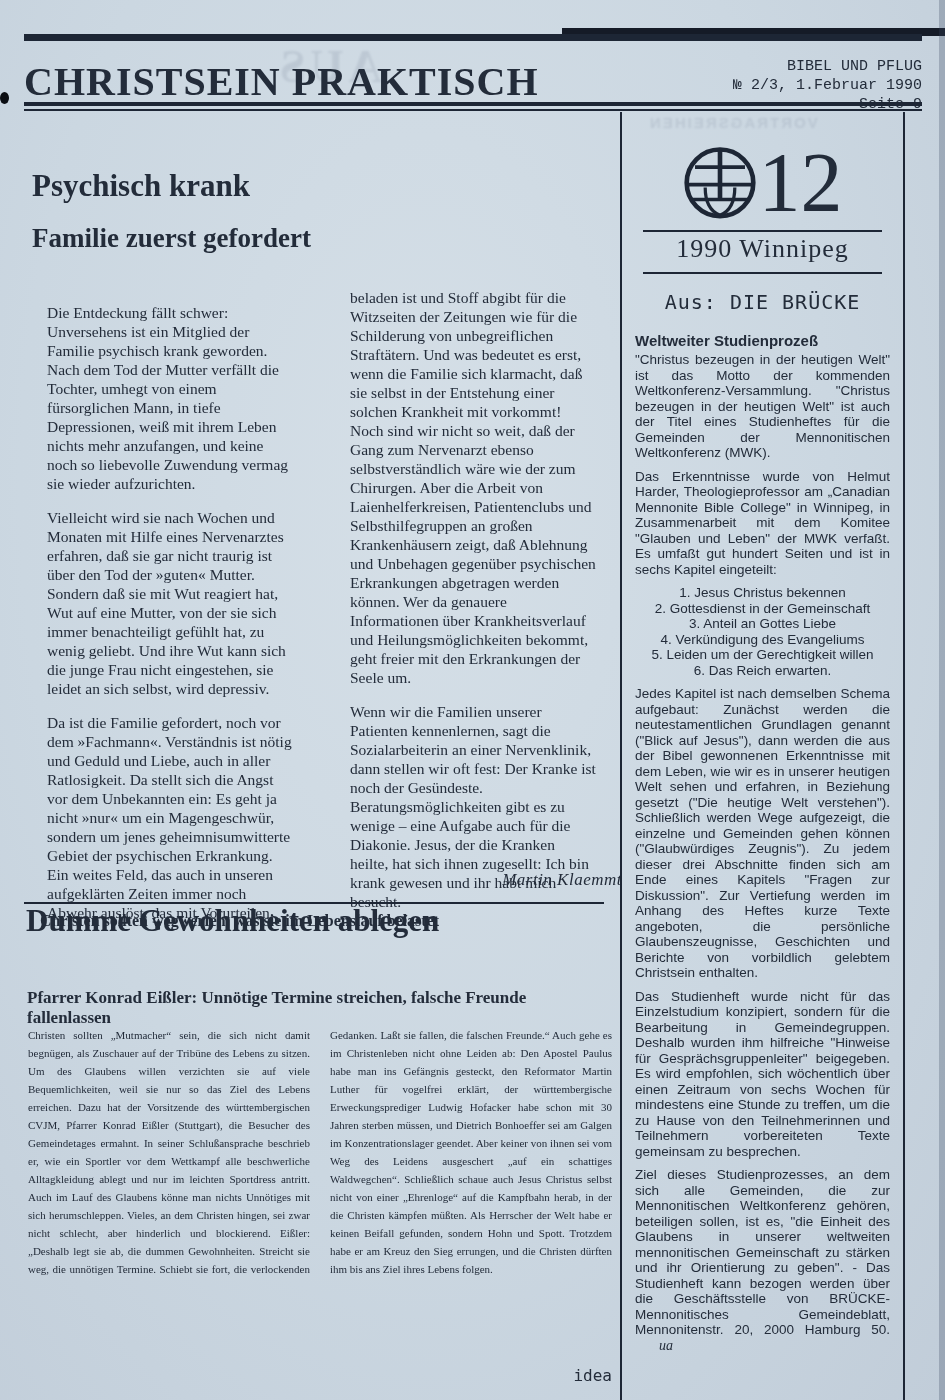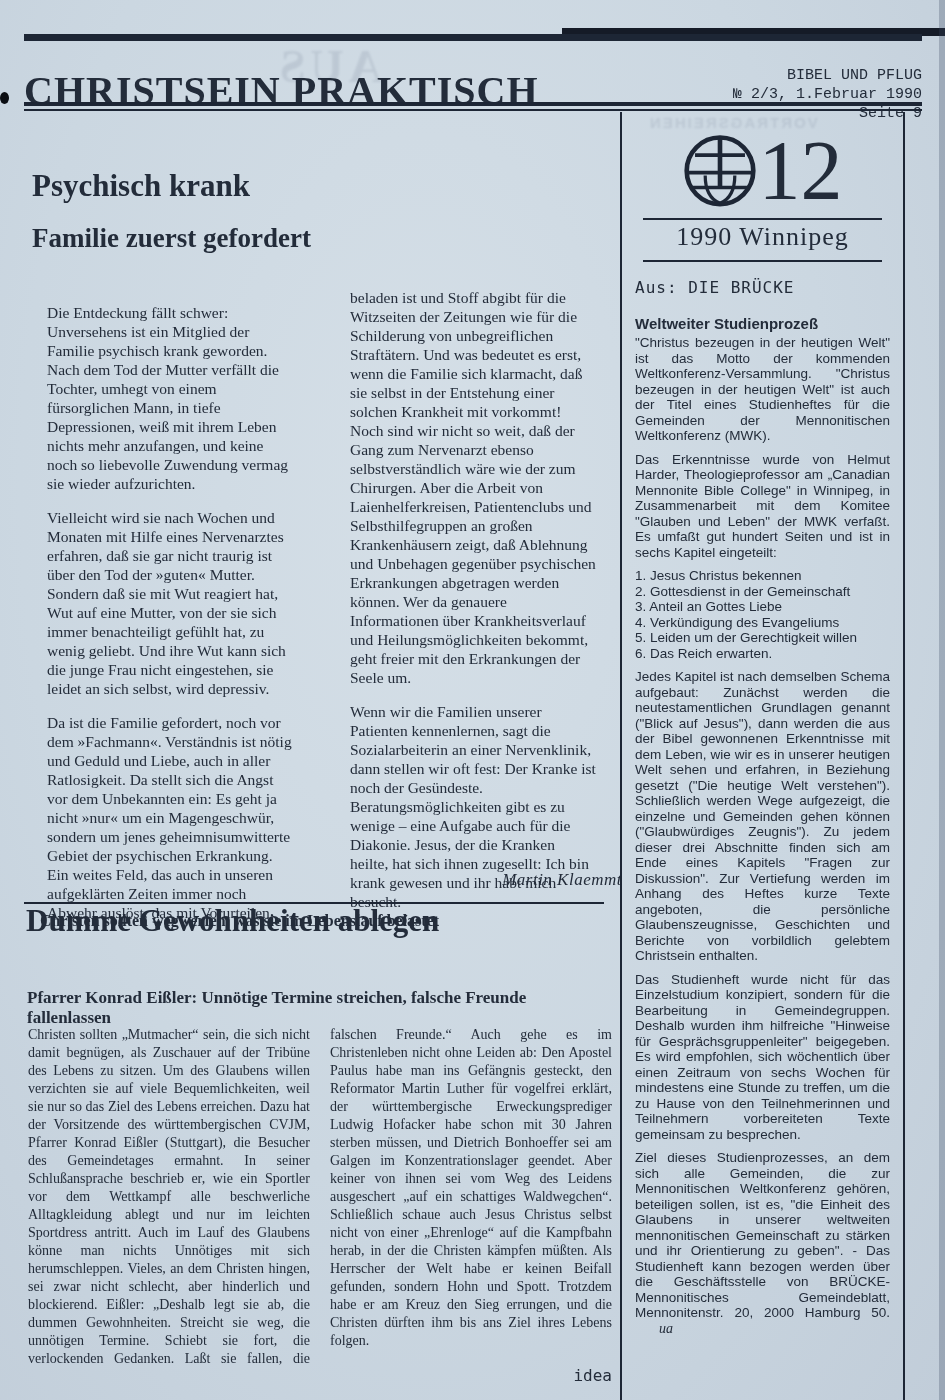--- a/index.html
+++ b/index.html
@@ -12,21 +12,21 @@
   }
   
   .top-right-bar { position:absolute; left:562px; top:28px; width:383px; height:8px; background:#151b27; }
   .edge-dot { position:absolute; left:0; top:92px; width:9px; height:12px; background:#0b0e13; border-radius:50%; }
   .right-edge { position:absolute; right:0; top:0; width:6px; height:1400px; background:rgba(55,70,92,.28); }
   .bleed { position:absolute; transform:scaleX(-1); color:#36425f; opacity:.11; filter:blur(1px); font-weight:bold; pointer-events:none; }
   .bleed-1 { left:275px; top:40px; font-size:46px; letter-spacing:5px; font-family:"Liberation Serif",serif; }
   .bleed-2 { left:648px; top:114px; font-size:15px; letter-spacing:2px; font-family:"Liberation Sans",sans-serif; }
   
   .masthead { position:absolute; left:24px; top:34px; width:898px; border-top:7px solid #1d2635;
-              display:flex; justify-content:space-between; padding-top:24px; }
+              display:flex; justify-content:space-between; padding-top:15px; }
   .mast-title { font-size:40px; font-weight:bold; letter-spacing:1px; margin-top:6px; line-height:1; }
   .mast-meta  { font-family:"Liberation Mono", monospace; font-size:15px; line-height:19px; text-align:right; padding-top:1px; }
   .mast-rules { position:absolute; left:24px; top:102px; width:898px; }
   .rule-a { height:4px; background:#1d2635; }
   .rule-b { height:2px; background:#1d2635; margin-top:3px; }
   
   .article1 { position:absolute; left:32px; top:122px; width:580px; }
   .a1-title { font-size:31px; font-weight:bold; line-height:1.05;margin-top:48px; }
   .a1-sub   { font-size:27px; font-weight:bold; margin-top:9px; }
   .a1-body  { margin-top:34px; height:645px; overflow:hidden;
@@ -35,39 +35,39 @@
   .a1-body p { margin:15px; }
   .a1-sign  { position:absolute; left:312px; top:748px; width:278px; text-align:right;
               font-style:italic; font-size:17px; letter-spacing:.5px; }
   .rule-mid { position:absolute; left:24px; top:902px; width:580px; height:2px; background:#1d2635; }
   
   .a2-kicker  { position:absolute; left:40px; top:912px; width:580px; font-size:16px; font-weight:bold; }
   .a2-head    { position:absolute; left:26px; top:882px; width:580px; font-size:31px; font-weight:bold; }
   .a2-subhead { position:absolute; left:27px; top:988px; width:584px; font-size:17px; font-weight:bold; }
   .a2-body { position:absolute; left:28px; top:1026px; width:584px; height:372px; overflow:hidden;
              column-count:2; column-gap:20px;
-             font-size:14px; line-height:18px; text-align:justify; hyphens:auto; }
+             font-size:11px; line-height:18px; text-align:justify; hyphens:auto; }
   .a2-body p { margin:0; }
   .a2-credit { position:absolute; left:538px; top:1366px; width:74px; text-align:right;
                font-family:"DejaVu Sans Mono", monospace; font-size:16px; }
   
   .sidebar { position:absolute; left:620px; top:112px; width:285px; height:1288px; box-sizing:border-box;
              border-left:2px solid #1d2635; border-right:2px solid #1d2635;
-             padding:16px 13px 0; font-family:"Liberation Sans", sans-serif; }
+             padding:28px 13px 0; font-family:"Liberation Sans", sans-serif; }
   .logo-row { display:flex; justify-content:center; align-items:center; gap:2px; }
   .logo-number { font-family:"Liberation Serif",serif; font-size:84px; line-height:80px; }
   .logo-rule { height:2px; background:#1d2635; margin:4px 8px 0; }
   .logo-caption { font-family:"Liberation Serif",serif; font-size:26px; text-align:center;
                   letter-spacing:1px; padding:2px 0 4px; }
-  .sb-source { font-family:"DejaVu Sans Mono", monospace; font-size:16px; letter-spacing:1px;
-               text-align:left; margin-top:16px; }
+  .sb-source { font-family:"DejaVu Sans Mono", monospace; font-size:20px; letter-spacing:1px;
+               text-align:center; margin-top:16px; }
   .sb-heading { font-size:15px; font-weight:bold; margin-top:18px; }
   .sb-body { font-size:13.5px; line-height:15.5px; text-align:justify; hyphens:auto; margin-top:3px; }
   .sb-body p { margin:0 0 8px; }
-  .chapters { list-style:none; margin:0 0 8px; padding:0; text-align:left; }
+  .chapters { list-style:none; margin:0 12px 8px; padding:0; text-align:center; }
   .sb-ua { font-family:"Liberation Serif",serif; font-style:italic; font-size:14px; white-space:nowrap;margin-left:24px; }
   svg .ink { stroke:#1d2635; fill:none; }
 </style>
 </head>
 <body>
 
 <div class="page">
 
   <div class="top-right-bar"></div>
   <div class="edge-dot"></div>

